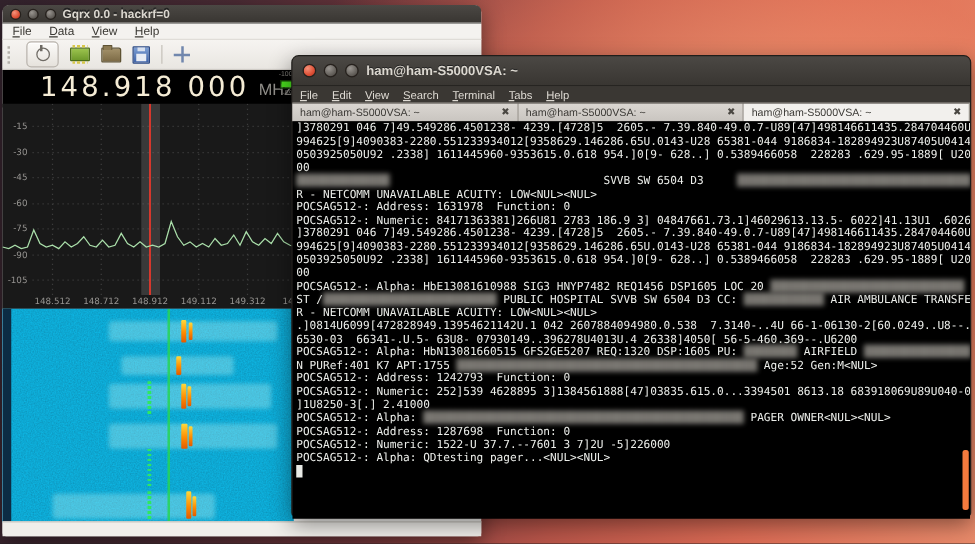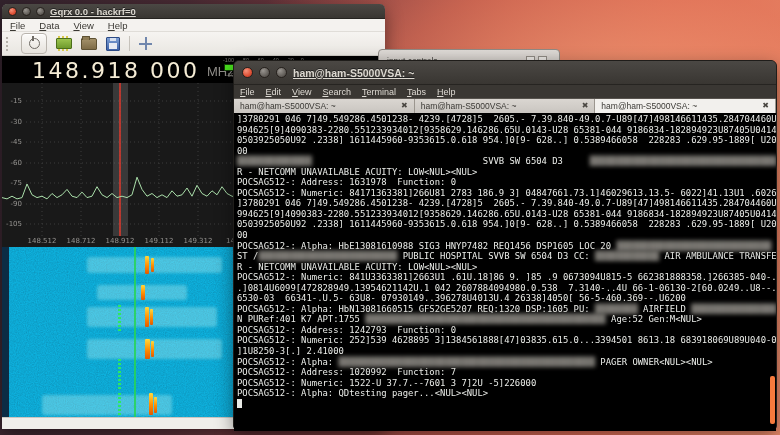--- a/index.html
+++ b/index.html
@@ -10,21 +10,21 @@
       linear-gradient(100deg,#33232d 0%,#4a2b34 22%,#7c3b40 42%,#b65448 60%,#d96a54 78%,#e88a6a 100%);}
   
   .win{position:absolute;box-shadow:0 6px 18px rgba(0,0,0,.45);border-radius:6px 6px 3px 3px;}
   .titlebar{display:flex;align-items:center;gap:6px;padding:0 8px;
     background:linear-gradient(#4c4残a47,#3a3733);border-radius:5px 5px 0 0;
     background:linear-gradient(#4b4844,#393632);border-bottom:1px solid #262421;}
   .wbtn{width:11px;height:11px;border-radius:50%;border:1px solid #26211d;box-sizing:border-box;}
   .wbtn.close{background:radial-gradient(circle at 35% 30%,#f5927a,#dd4f35 60%,#a93категория322);
     background:radial-gradient(circle at 35% 30%,#f5927a,#dd4f35 60%,#a93322);}
   .wbtn.plain{background:radial-gradient(circle at 35% 30%,#999590,#615d58 65%,#47433f);}
-  .wtitle{font-weight:bold;font-size:10.5px;color:#dcd8d0;text-shadow:0 -1px 0 #222;white-space:nowrap;text-decoration:underline;}
+  .wtitle{font-weight:bold;font-size:10.5px;color:#dcd8d0;text-shadow:0 -1px 0 #222;white-space:nowrap;}
   
   #gqrx{left:2px;top:4px;width:383px;height:425px;background:#efedea;}
   #gqrx .titlebar{height:14px;padding:0 6px;gap:5px;}
   #gqrx .wbtn{width:9px;height:9px;}
   #gqrx .wtitle{font-size:9.5px;}
   .menubar{display:flex;align-items:center;height:12px;background:#f4f2ef;padding:0 8px;gap:14px;border-bottom:1px solid #e0ddd8;}
   .menubar .menu-item{font-size:9.5px;color:#3a3833;}
   .menubar .menu-item u{text-decoration:underline;}
   .toolbar{display:flex;align-items:center;height:23px;background:linear-gradient(#f6f4f1,#e9e6e1);padding:0 4px;gap:9px;border-bottom:1px solid #cfcbc5;}
   .grip{width:3px;height:14px;border-left:2px dotted #b5b1aa;margin-right:1px;}
@@ -62,21 +62,21 @@
     background:linear-gradient(#ffd93c,#ff8c00 55%,#e25a00);filter:blur(.4px);border-radius:1px;}
   .wf-greendash{position:absolute;background:repeating-linear-gradient(#2de95f 0 2px,rgba(0,0,0,0) 2px 4px);filter:blur(.3px);}
   .wf-greenline{position:absolute;background:#27d554;opacity:.85;}
   .gqrx-bottom{position:absolute;left:0;bottom:0;width:100%;height:11px;background:#f0eeea;border-top:1px solid #cac6c0;}
   
   #backwin{position:absolute;left:378px;top:49px;width:180px;height:14px;background:linear-gradient(#dedad6,#cfcac5);
     border:1px solid #8f8a84;border-radius:4px 4px 0 0;overflow:hidden;z-index:2;}
   #backwin .bw-label{position:absolute;left:8px;top:6px;font-size:8.5px;color:#44423e;}
   #backwin .bw-ic{position:absolute;top:6px;width:7px;height:7px;border:1px solid #8f8a84;background:#e8e5e1;}
   
-  #term{left:233px;top:60px;width:544px;height:369px;background:#3a3733;z-index:3;border:1px solid #1f1d1a;box-sizing:border-box;}
+  #term{left:233px;top:44px;width:544px;height:369px;background:#3a3733;z-index:3;border:1px solid #1f1d1a;box-sizing:border-box;}
   #term .titlebar{height:23px;}
   .term-menubar{display:flex;align-items:center;height:13px;background:#3a3733;padding:0 6px;gap:11px;}
   .term-menubar .menu-item{font-size:9px;color:#dfdbd4;}
   .term-menubar .menu-item u{text-decoration:underline;}
   .tabbar{display:flex;height:14px;background:#c9c5c0;border-top:1px solid #57534e;}
   .tab{flex:1;display:flex;align-items:center;justify-content:space-between;padding:0 6px;
     background:linear-gradient(#dad6d1,#c9c5c0);border-right:1px solid #9b968f;overflow:hidden;}
   .tab.active{background:#f2f0ed;}
   .tab-label{font-size:8.5px;color:#3b3935;white-space:nowrap;}
   .tab-close{font-size:8px;color:#4a4742;line-height:8px;}
@@ -243,30 +243,29 @@
         <div class="tline">R - NETCOMM UNAVAILABLE ACUITY: LOW&lt;NUL&gt;&lt;NUL&gt;</div>
         <div class="tline">POCSAG512-: Address: 1631978  Function: 0</div>
         <div class="tline">POCSAG512-: Numeric: 84171363381]266U81 2783 186.9 3] 04847661.73.1]46029613.13.5- 6022]41.13U1 .6026</div>
         <div class="tline">]3780291 046 7]49.549286.4501238- 4239.[4728]5  2605.- 7.39.840-49.0.7-U89[47]498146611435.284704460U</div>
         <div class="tline">994625[9]4090383-2280.551233934012[9358629.146286.65U.0143-U28 65381-044 9186834-182894923U87405U0414</div>
         <div class="tline">0503925050U92 .2338] 1611445960-9353615.0.618 954.]0[9- 628..] 0.5389466058  228283 .629.95-1889[ U20</div>
         <div class="tline">00</div>
         <div class="tline">POCSAG512-: Alpha: HbE13081610988 SIG3 HNYP7482 REQ1456 DSP1605 LOC 20 <span class="redact">█████████████████████████████</span></div>
         <div class="tline">ST /<span class="redact">██████████████████████████</span> PUBLIC HOSPITAL SVVB SW 6504 D3 CC: <span class="redact">████████████</span> AIR AMBULANCE TRANSFE</div>
         <div class="tline">R - NETCOMM UNAVAILABLE ACUITY: LOW&lt;NUL&gt;&lt;NUL&gt;</div>
-        <div class="tline">POCSAG512-: Numeric: 841U3363381]2663U1 .61U.18]86 9. ]85 .9 0673094U815-5 662381888358.]266385-040-.</div>
         <div class="tline">.]0814U6099[472828949.13954621142U.1 042 2607884094980.0.538  7.3140-..4U 66-1-06130-2[60.0249..U8--.</div>
         <div class="tline">6530-03  66341-.U.5- 63U8- 07930149..396278U4013U.4 26338]4050[ 56-5-460.369--.U6200</div>
         <div class="tline">POCSAG512-: Alpha: HbN13081660515 GFS2GE5207 REQ:1320 DSP:1605 PU: <span class="redact">████████</span> AIRFIELD <span class="redact">████████████████</span></div>
         <div class="tline">N PURef:401 K7 APT:1755 <span class="redact">█████████████████████████████████████████████</span> Age:52 Gen:M&lt;NUL&gt;</div>
         <div class="tline">POCSAG512-: Address: 1242793  Function: 0</div>
         <div class="tline">POCSAG512-: Numeric: 252]539 4628895 3]1384561888[47]03835.615.0...3394501 8613.18 683918069U89U040-0</div>
         <div class="tline">]1U8250-3[.] 2.41000</div>
         <div class="tline">POCSAG512-: Alpha: <span class="redact">████████████████████████████████████████████████</span> PAGER OWNER&lt;NUL&gt;&lt;NUL&gt;</div>
-        <div class="tline">POCSAG512-: Address: 1020992  Function: 7</div>
+        <div class="tline">POCSAG512-: Address: 1287698  Function: 0</div>
         <div class="tline">POCSAG512-: Numeric: 1522-U 37.7.--7601 3 7]2U -5]226000</div>
         <div class="tline">POCSAG512-: Alpha: QDtesting pager...&lt;NUL&gt;&lt;NUL&gt;</div>
         <div class="tline"><span class="cursor"></span></div>
       </div>
     <div class="scrollthumb"></div>
   </div>
 
 </div>
 
 </body></html>

